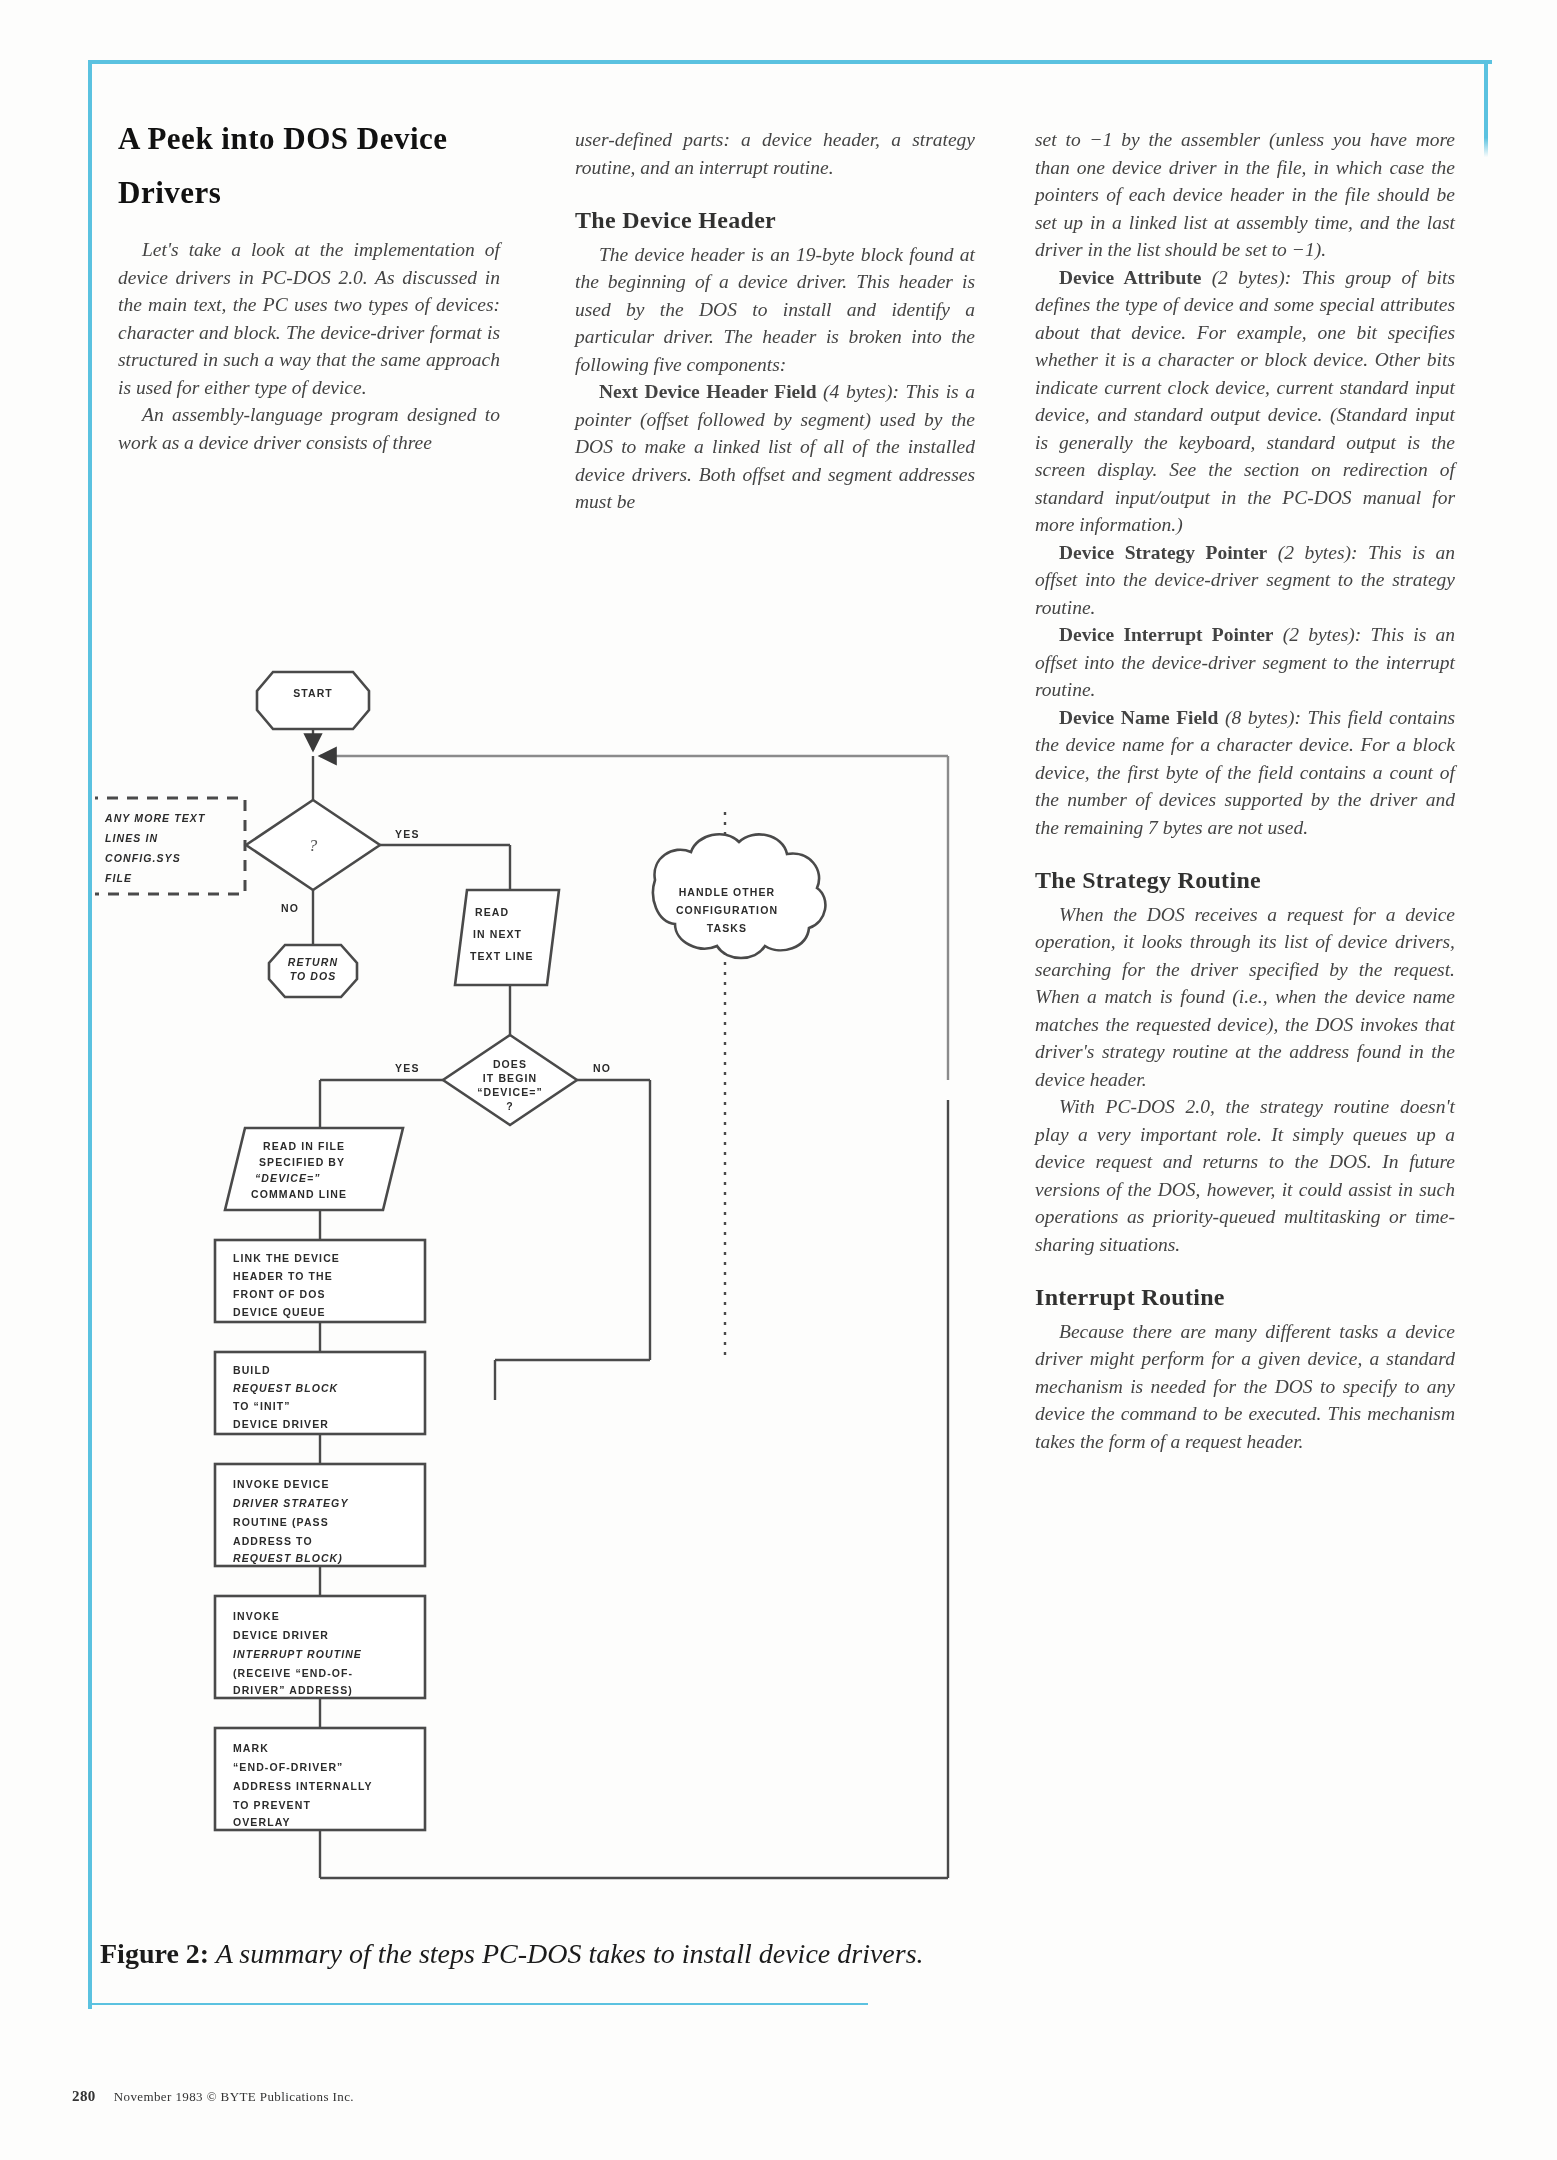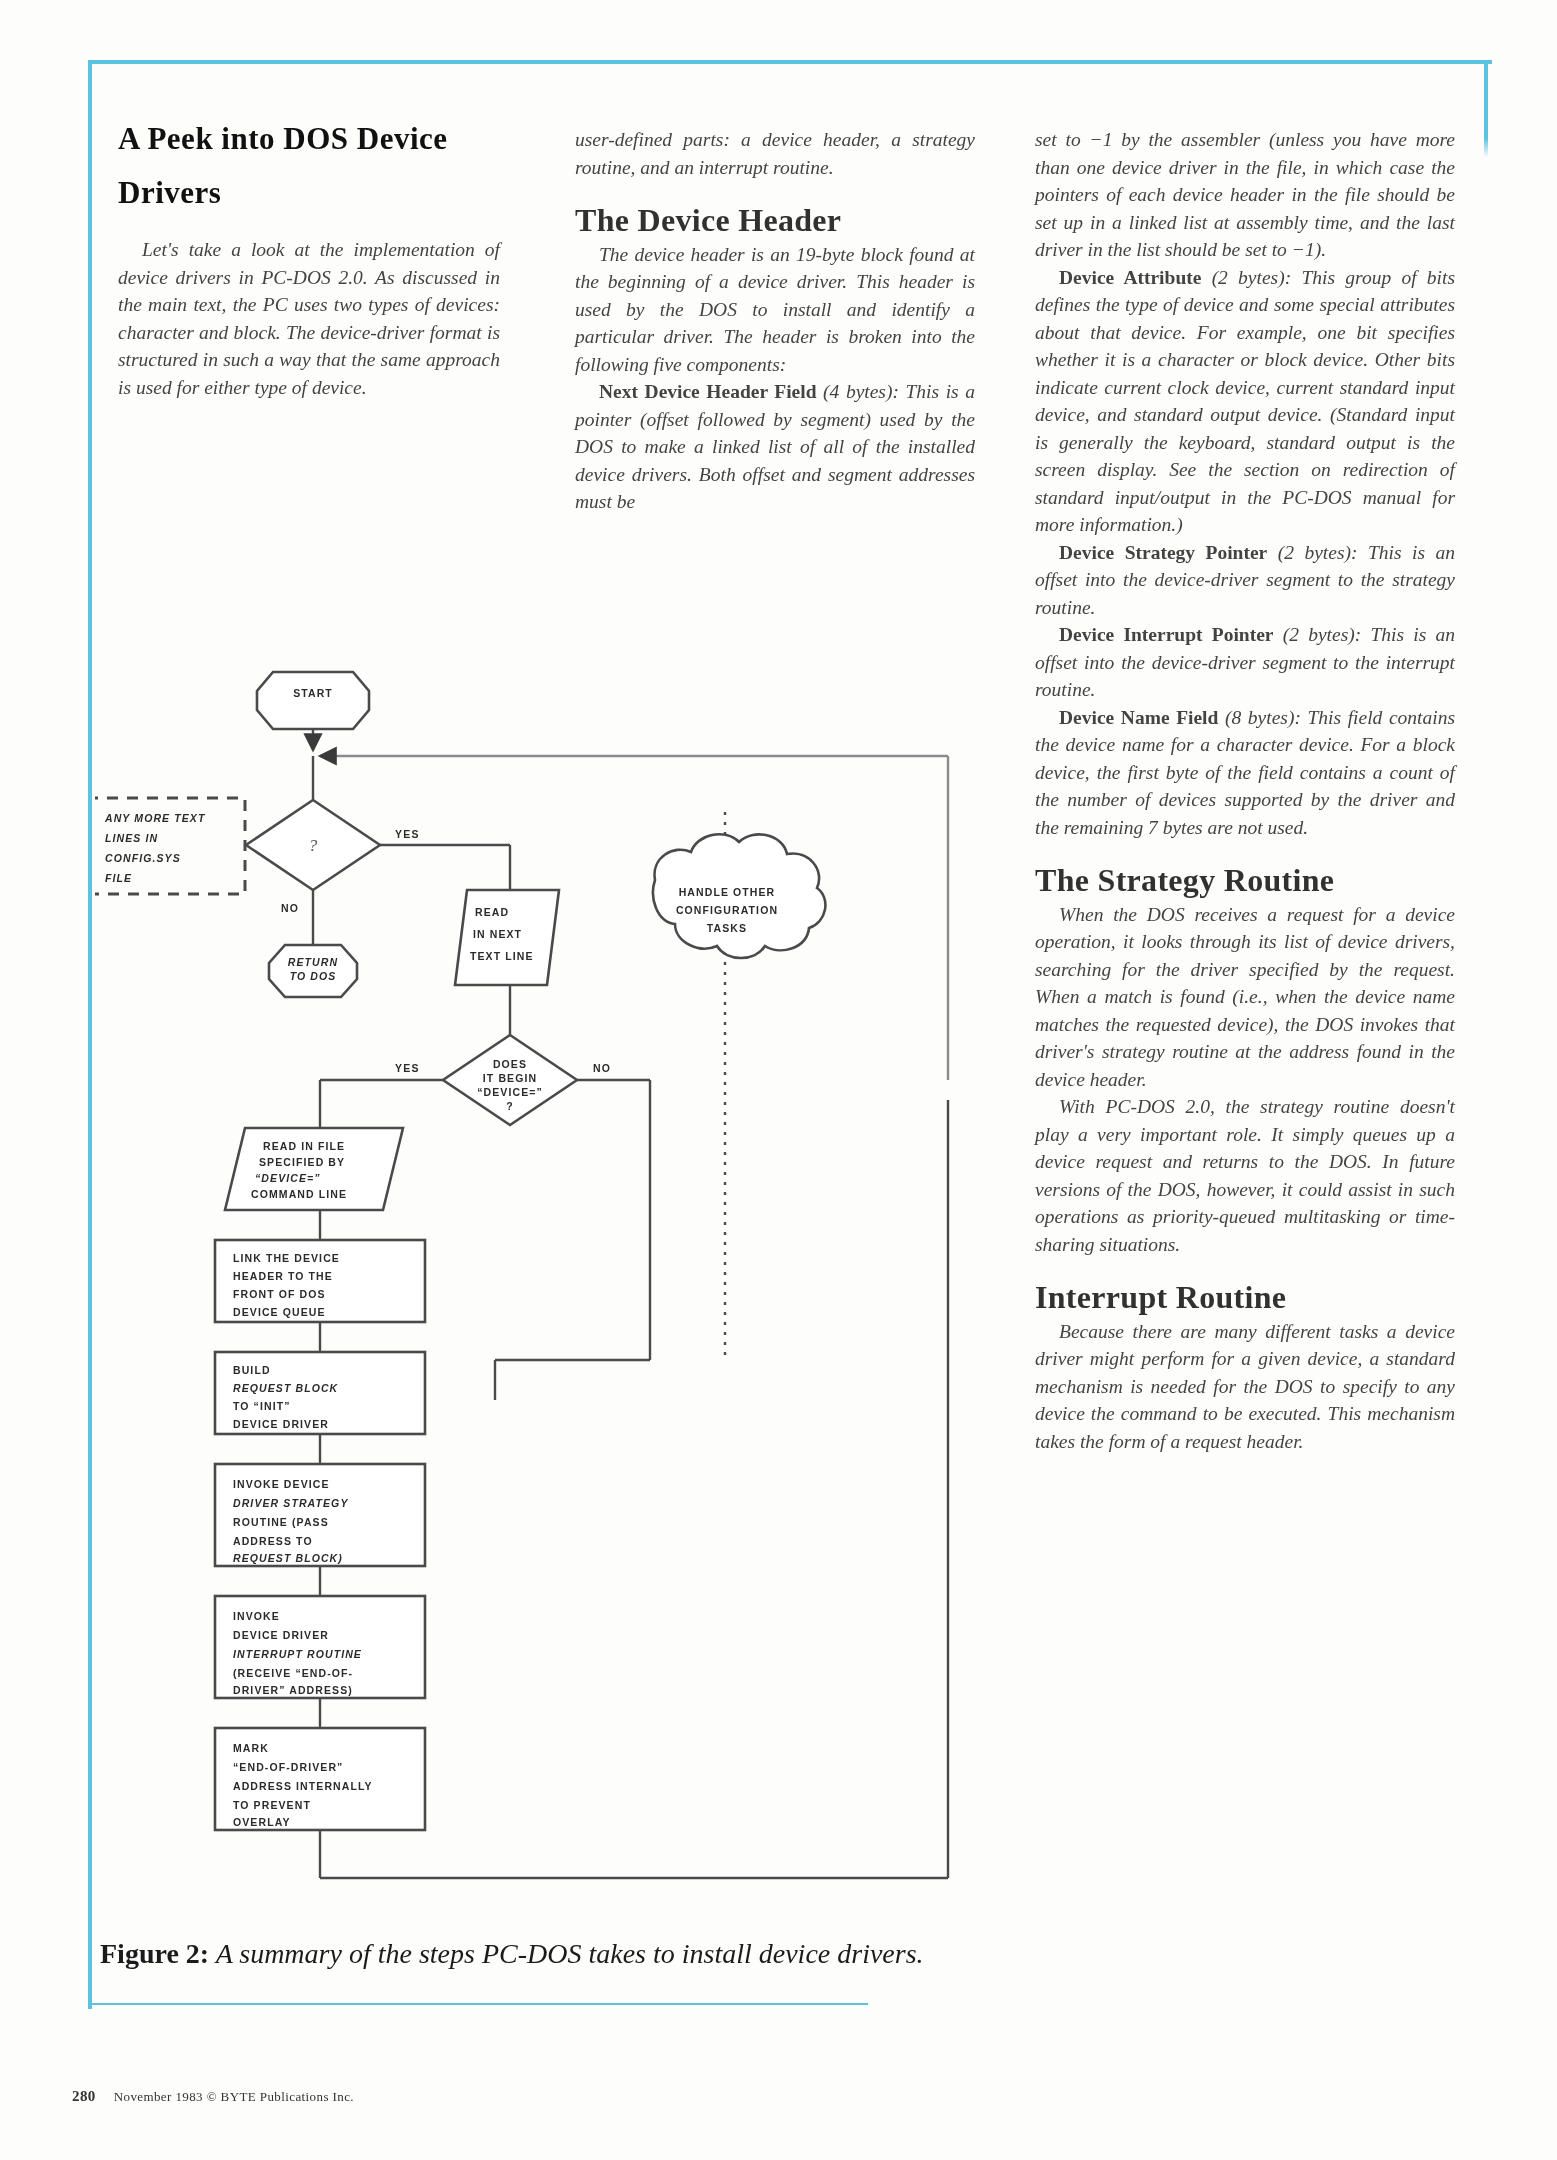--- a/index.html
+++ b/index.html
@@ -32,21 +32,21 @@
   #col2{left:575px;top:126px;width:400px;}
   #col3{left:1035px;top:126px;width:420px;}
 
   h1#title{
     position:absolute;left:118px;top:112px;width:430px;
     font-style:normal;font-weight:bold;font-size:31px;line-height:54px;
     margin:0;color:#111;letter-spacing:.5px;
     font-family:"Liberation Serif", serif;
   }
   .sub{
-    font-style:normal;font-weight:bold;font-size:32px;
+    font-style:normal;font-weight:bold;font-size:24px;
     margin:26px 0 6px 0;color:#151515;letter-spacing:.3px;
     filter:none;opacity:1;
   }
   .para{margin:0 0 0 0;text-indent:24px;}
   .para.first{text-indent:24px;}
   .runin{font-weight:bold;font-style:normal;}
 
   
   #flow{position:absolute;left:95px;top:560px;width:900px;height:1360px;}
   #flow svg{display:block;}
@@ -70,20 +70,21 @@
 <body>
 
 <div id="page-frame"></div>
 <div id="page-frame-right"></div>
 <div id="page-frame-bottom"></div>
 
 <h1 id="title">A Peek into DOS Device Drivers</h1>
 
 <div class="col" id="col1">
   <p class="para first">Let's take a look at the implementation of device drivers in PC-DOS 2.0. As discussed in the main text, the PC uses two types of devices: character and block. The device-driver format is structured in such a way that the same approach is used for either type of device.</p>
+  <p class="para">An assembly-language program designed to work as a device driver consists of three</p>
 </div>
 
 <div class="col" id="col2">
   <p class="para" style="text-indent:0">user-defined parts: a device header, a strategy routine, and an interrupt routine.</p>
   <div class="sub">The Device Header</div>
   <p class="para">The device header is an 19-byte block found at the beginning of a device driver. This header is used by the DOS to install and identify a particular driver. The header is broken into the following five components:</p>
   <p class="para">
     <span class="runin">Next Device Header Field</span><span> (4 bytes): This is a pointer (offset followed by segment) used by the DOS to make a linked list of all of the installed device drivers. Both offset and segment addresses must be</span>
   </p>
 </div>

